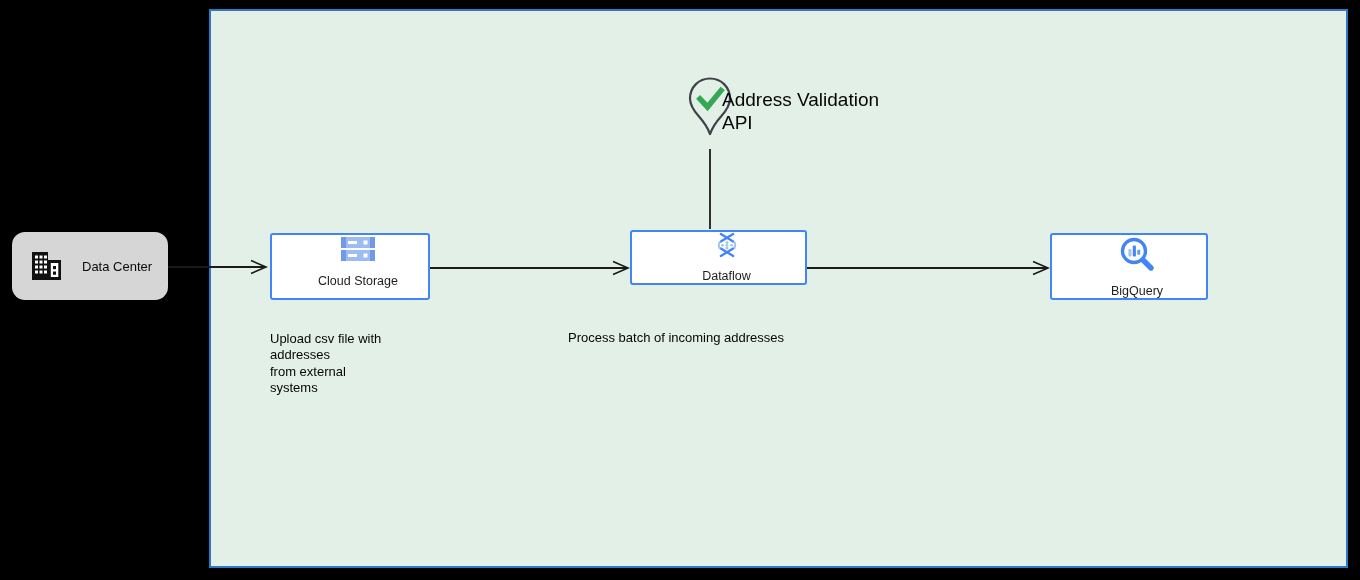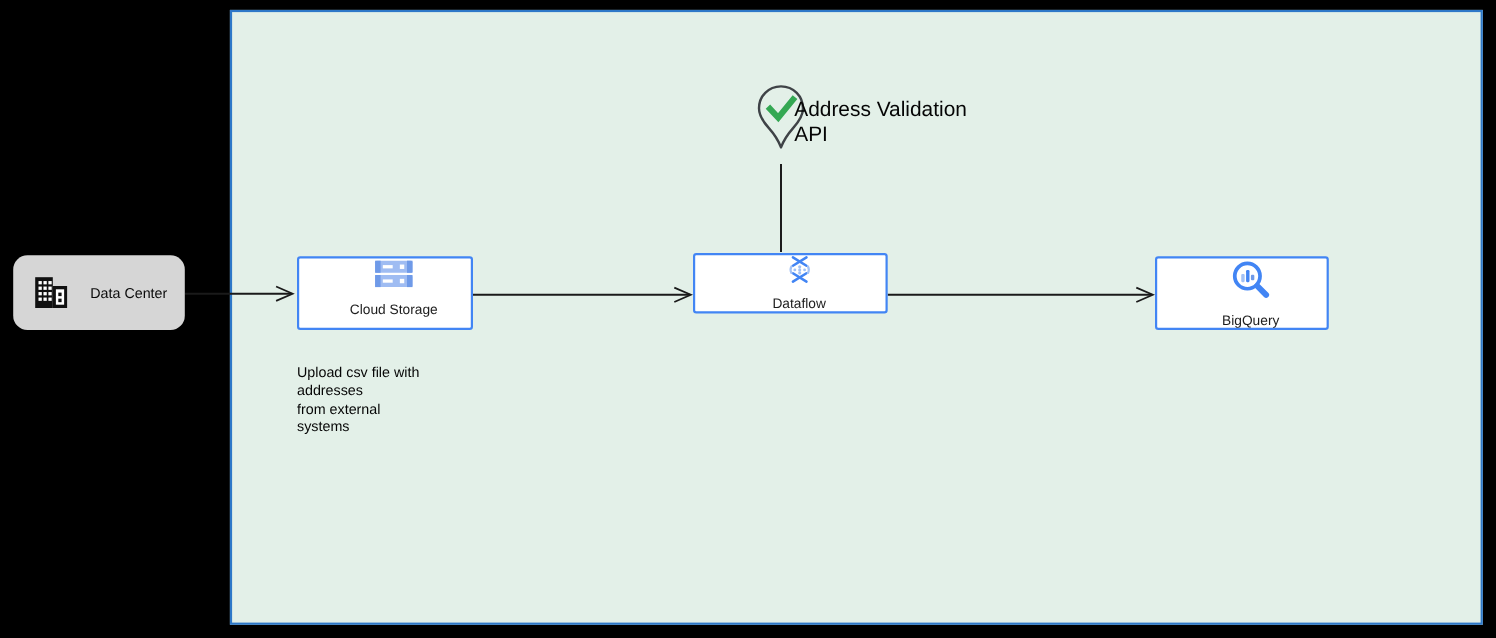--- a/index.html
+++ b/index.html
@@ -142,14 +142,15 @@
     <path d="M23,1.5 C11.5,1.5 3,10.5 3,21.5 C3,28.5 7,34 12,39.5 C16,44 20,49 23,57 C26,49 30,44 34,39.5 C39,34 43,28.5 43,21.5 C43,10.5 34.5,1.5 23,1.5 Z" fill="none" stroke="var(--pin-outline)" stroke-width="2.2" stroke-linejoin="round"></path>
     <path d="M13,22 L20.5,30 L34,13.5" fill="none" stroke="var(--green)" stroke-width="5.5" stroke-linecap="square"></path>
   </svg>
   <div class="av-label">Address Validation
 API</div>
 
   <div class="caption cap-upload">Upload csv file with
 addresses
 from external
 systems</div>
+  <div class="caption cap-process">Process batch of incoming addresses</div>
 
 </div>
 
 </body></html>

